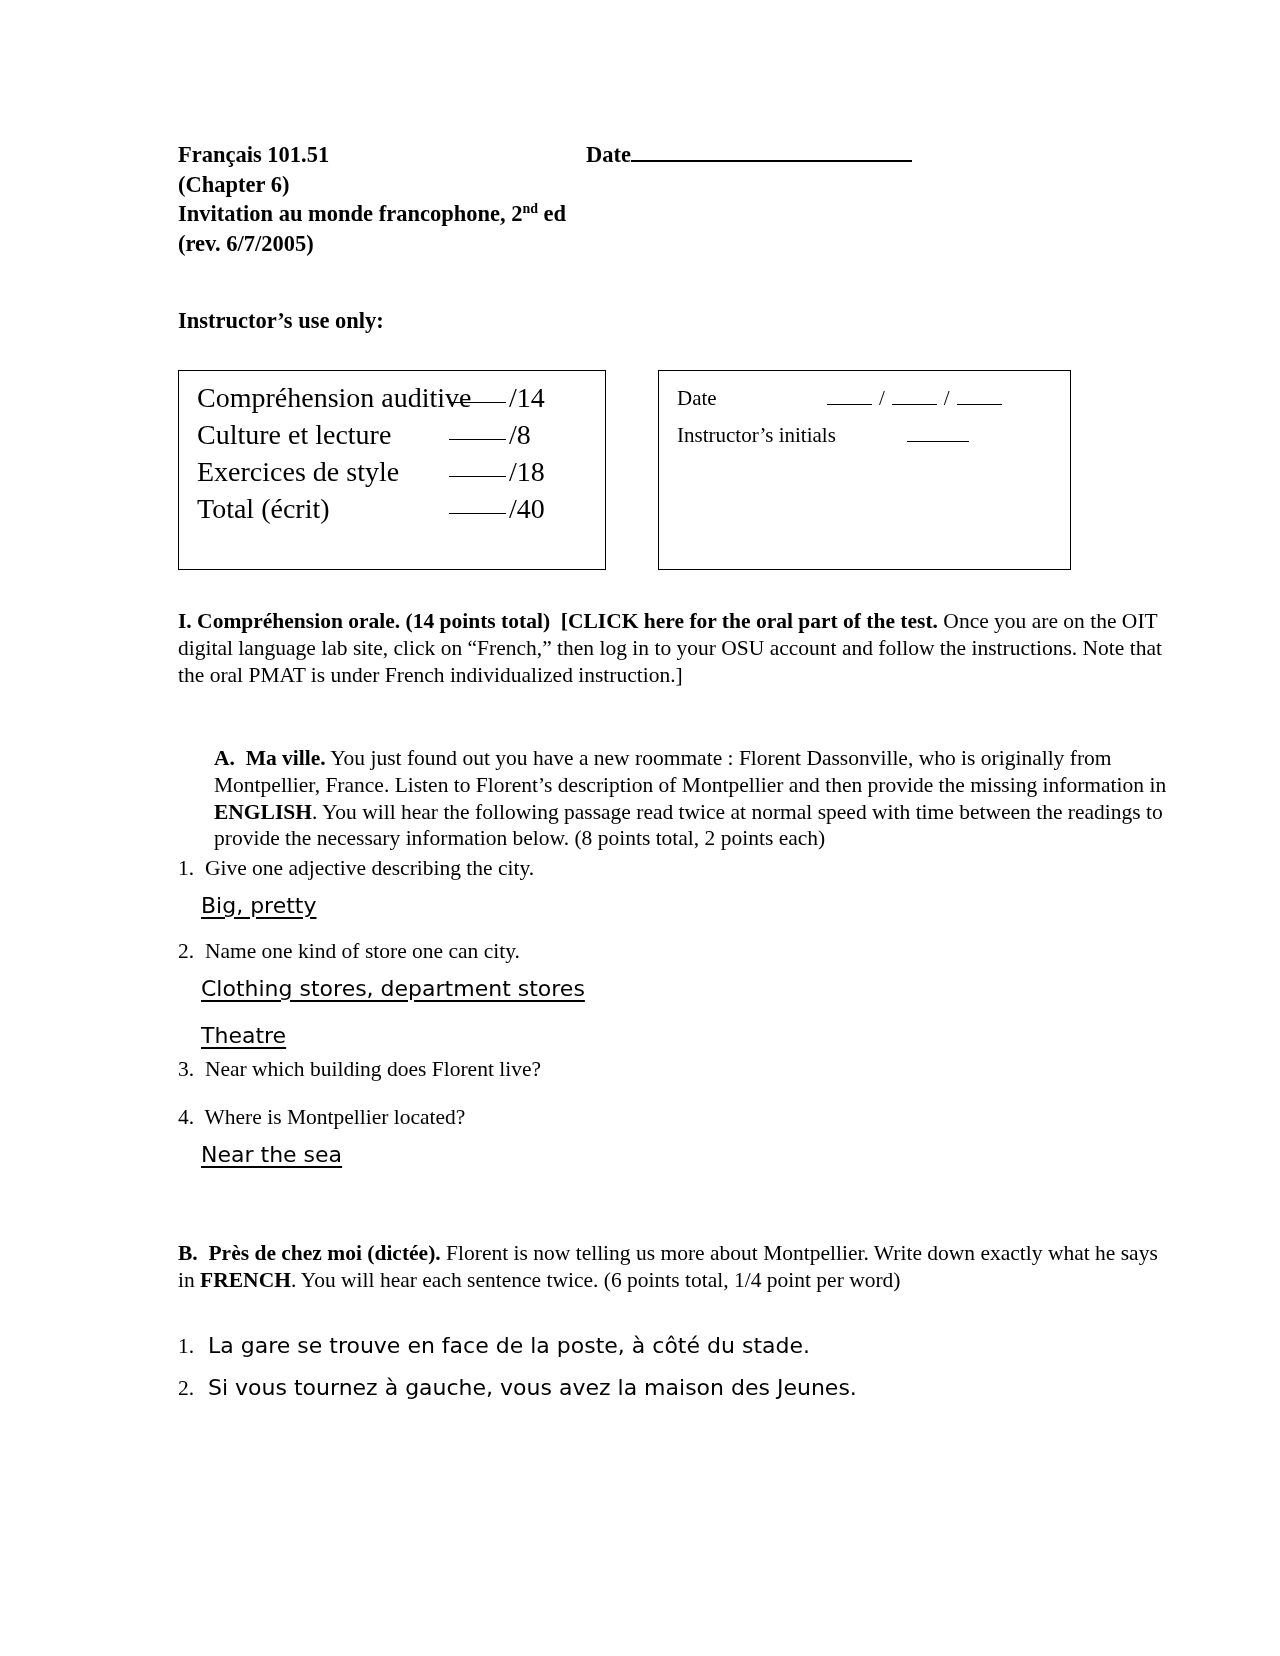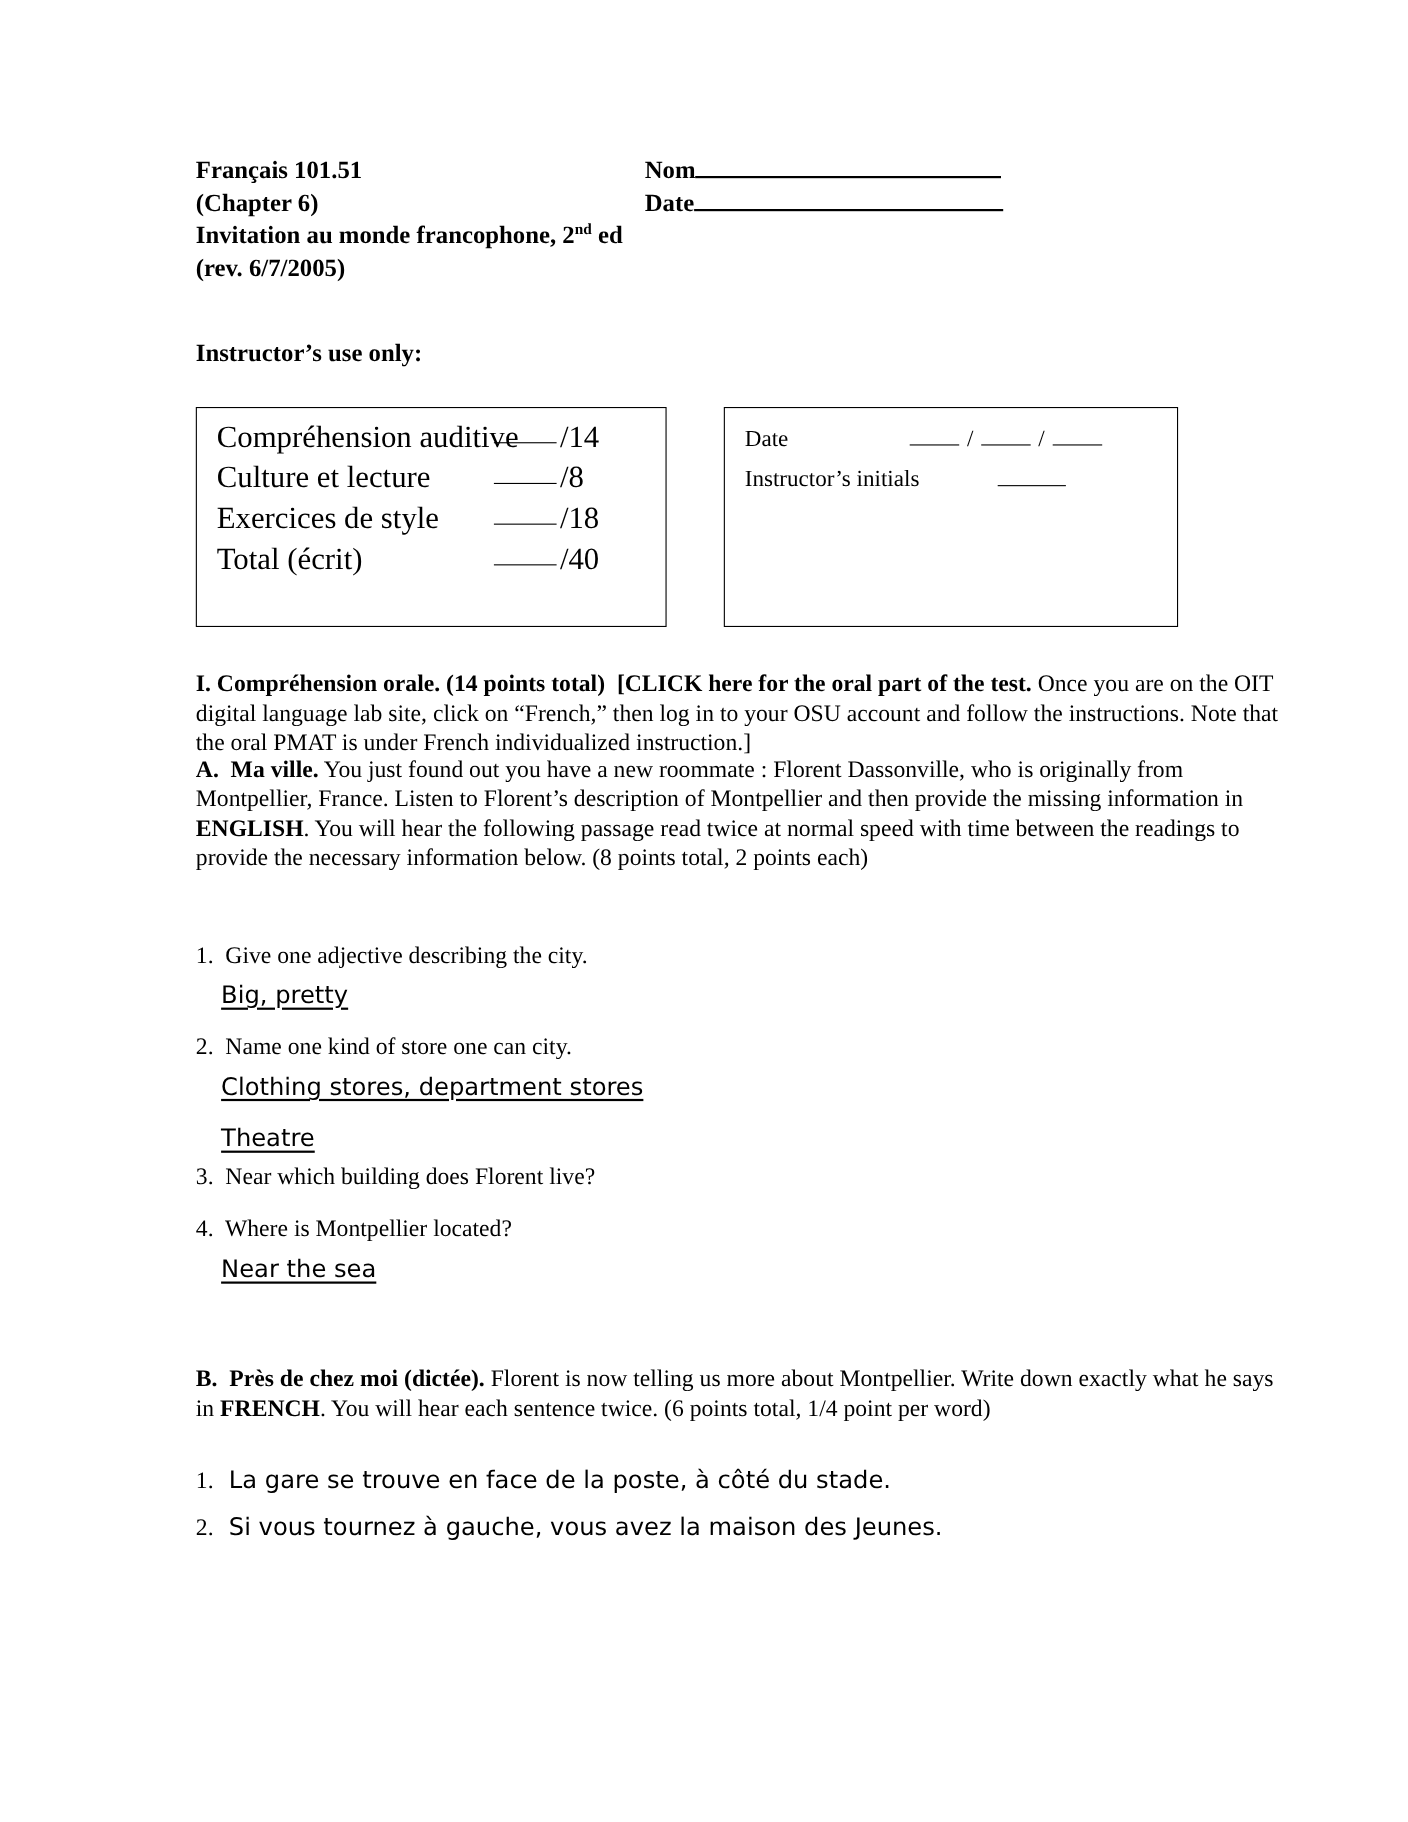--- a/index.html
+++ b/index.html
@@ -146,21 +146,21 @@
     position: absolute;
     left: 178px;
     width: 984px;
     font-size: 21.5px;
     line-height: 26.8px;
     text-align: left;
   }
   .body-para b { font-weight: bold; }
 
   #para-section-I { top: 608px; }
-  #para-section-A { top: 686px; }
+  #para-section-A { top: 745px; margin-left: 36px; }
   #para-section-B { top: 1240px; }
 
   
   .question {
     position: absolute;
     left: 178px;
     font-size: 21.5px;
     line-height: 26px;
     white-space: nowrap;
   }
@@ -213,21 +213,20 @@
 <div class="page">
 
   <div class="header-row">
     <div class="header-left">
       <div>Français 101.51</div>
       <div>(Chapter 6)</div>
       <div><span>Invitation au monde francophone, 2</span><sup>nd</sup><span> ed</span></div>
       <div>(rev. 6/7/2005)</div>
     </div>
     <div class="header-right">
-      <div><span>Nom</span><span class="fill-line nom-line"></span></div>
       <div><span>Date</span><span class="fill-line date-line"></span></div>
     </div>
   </div>
 
   <div class="instructor-use">Instructor’s use only:</div>
 
   <div class="box" id="score-box">
     <div class="score-row">
       <span class="score-label">Compréhension auditive</span>
       <span class="score-blank"></span>

